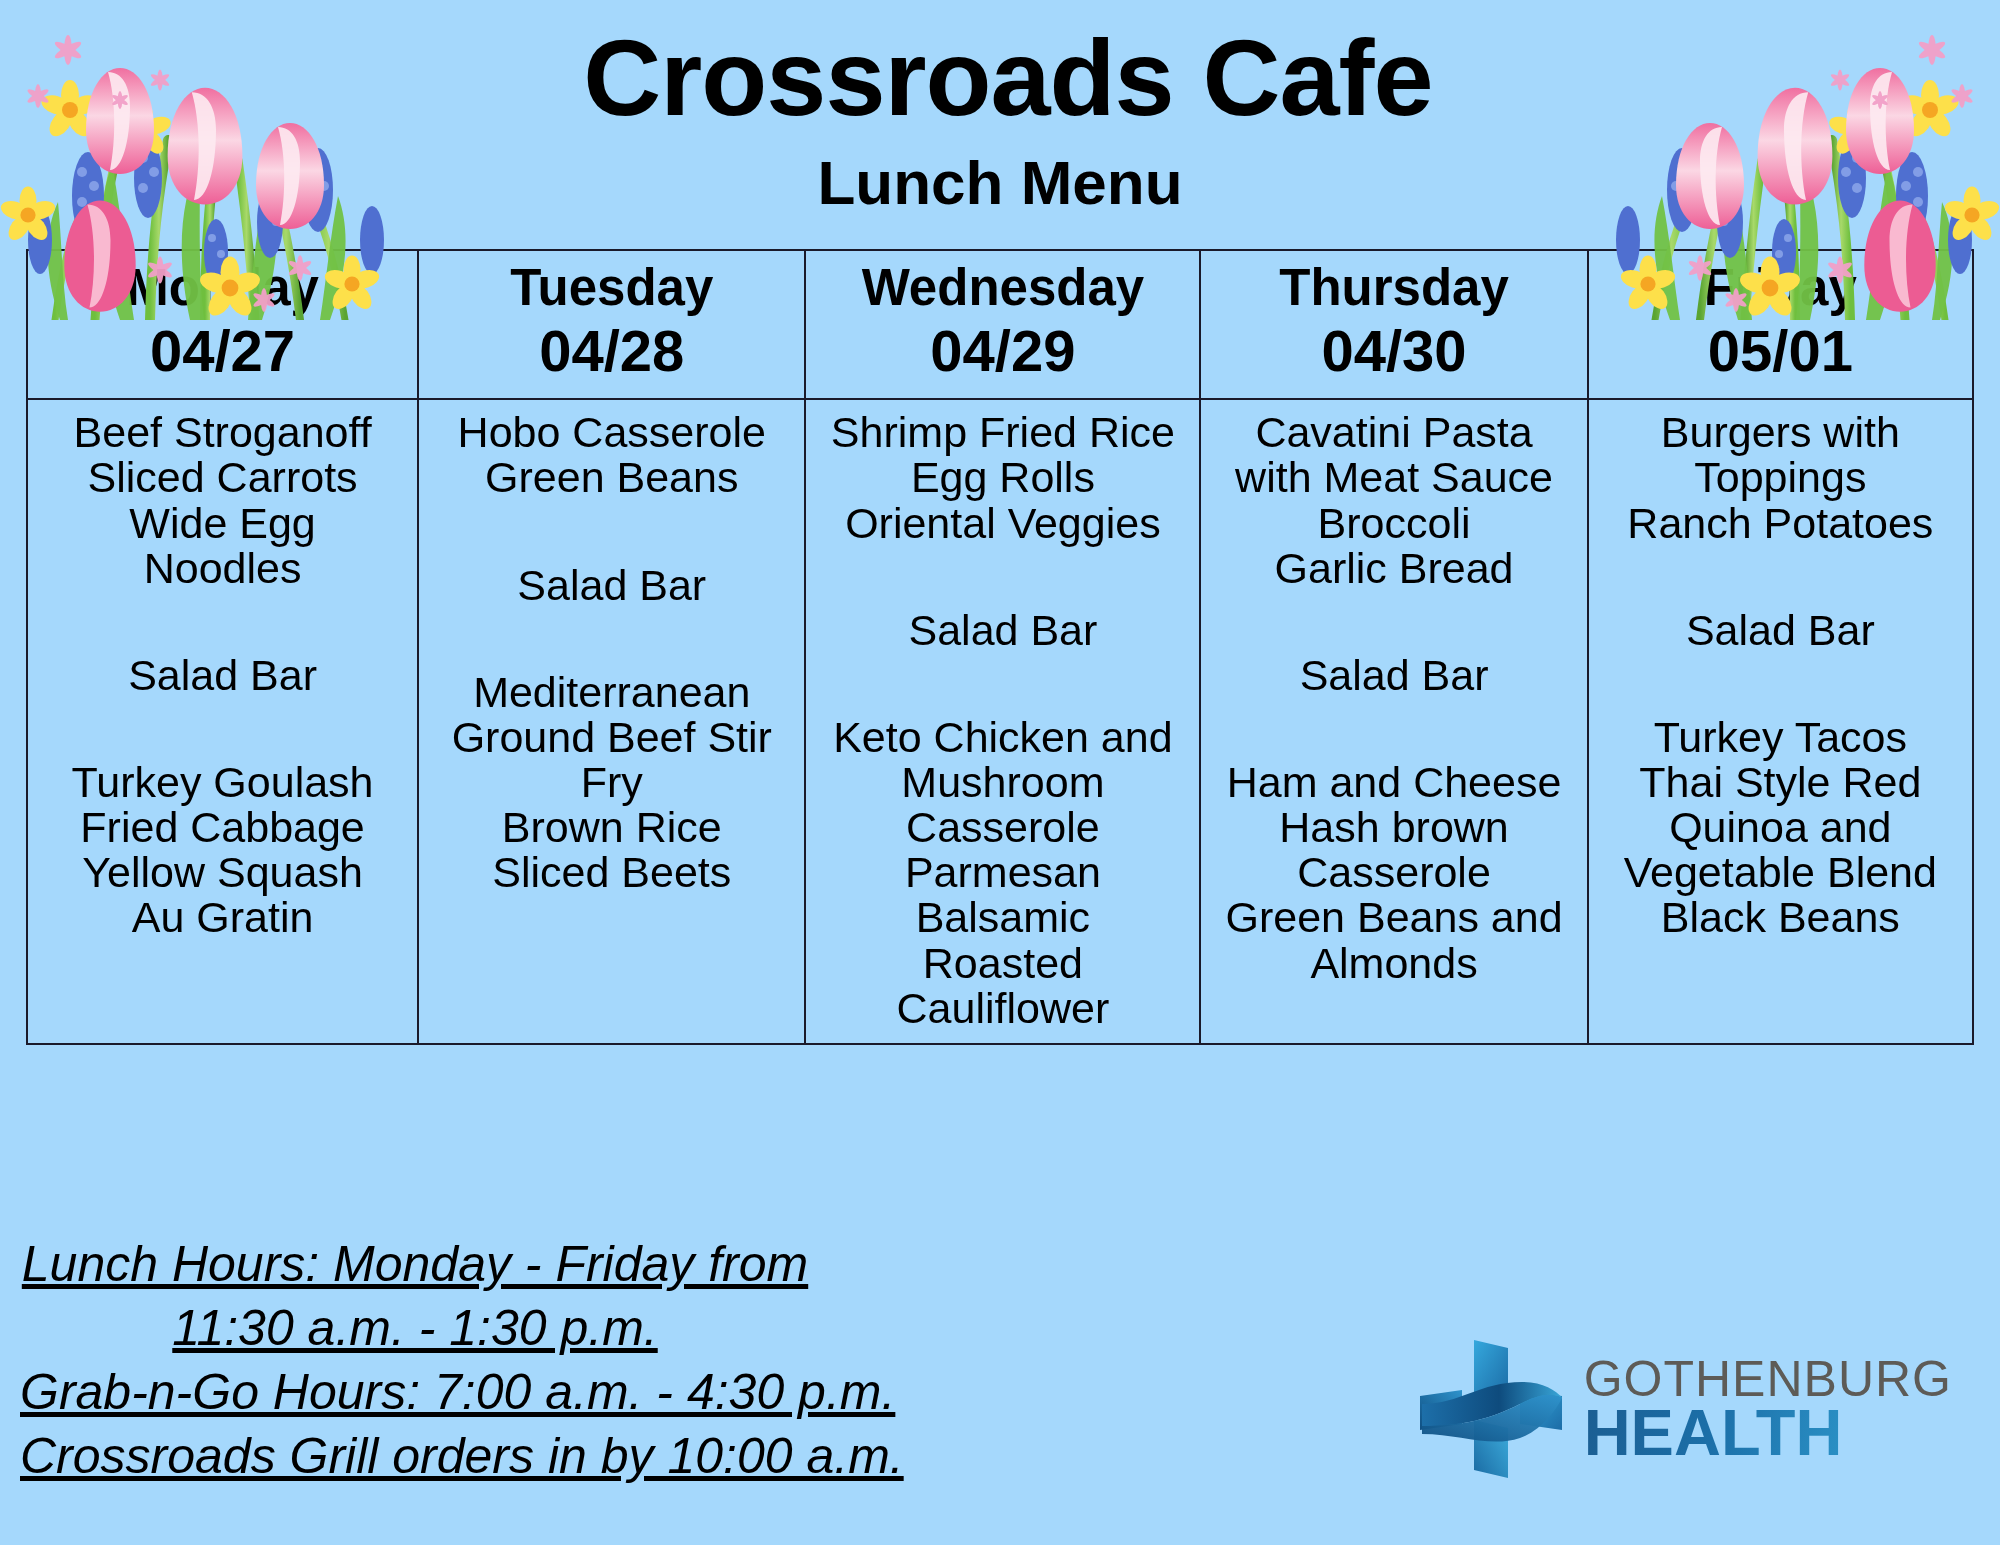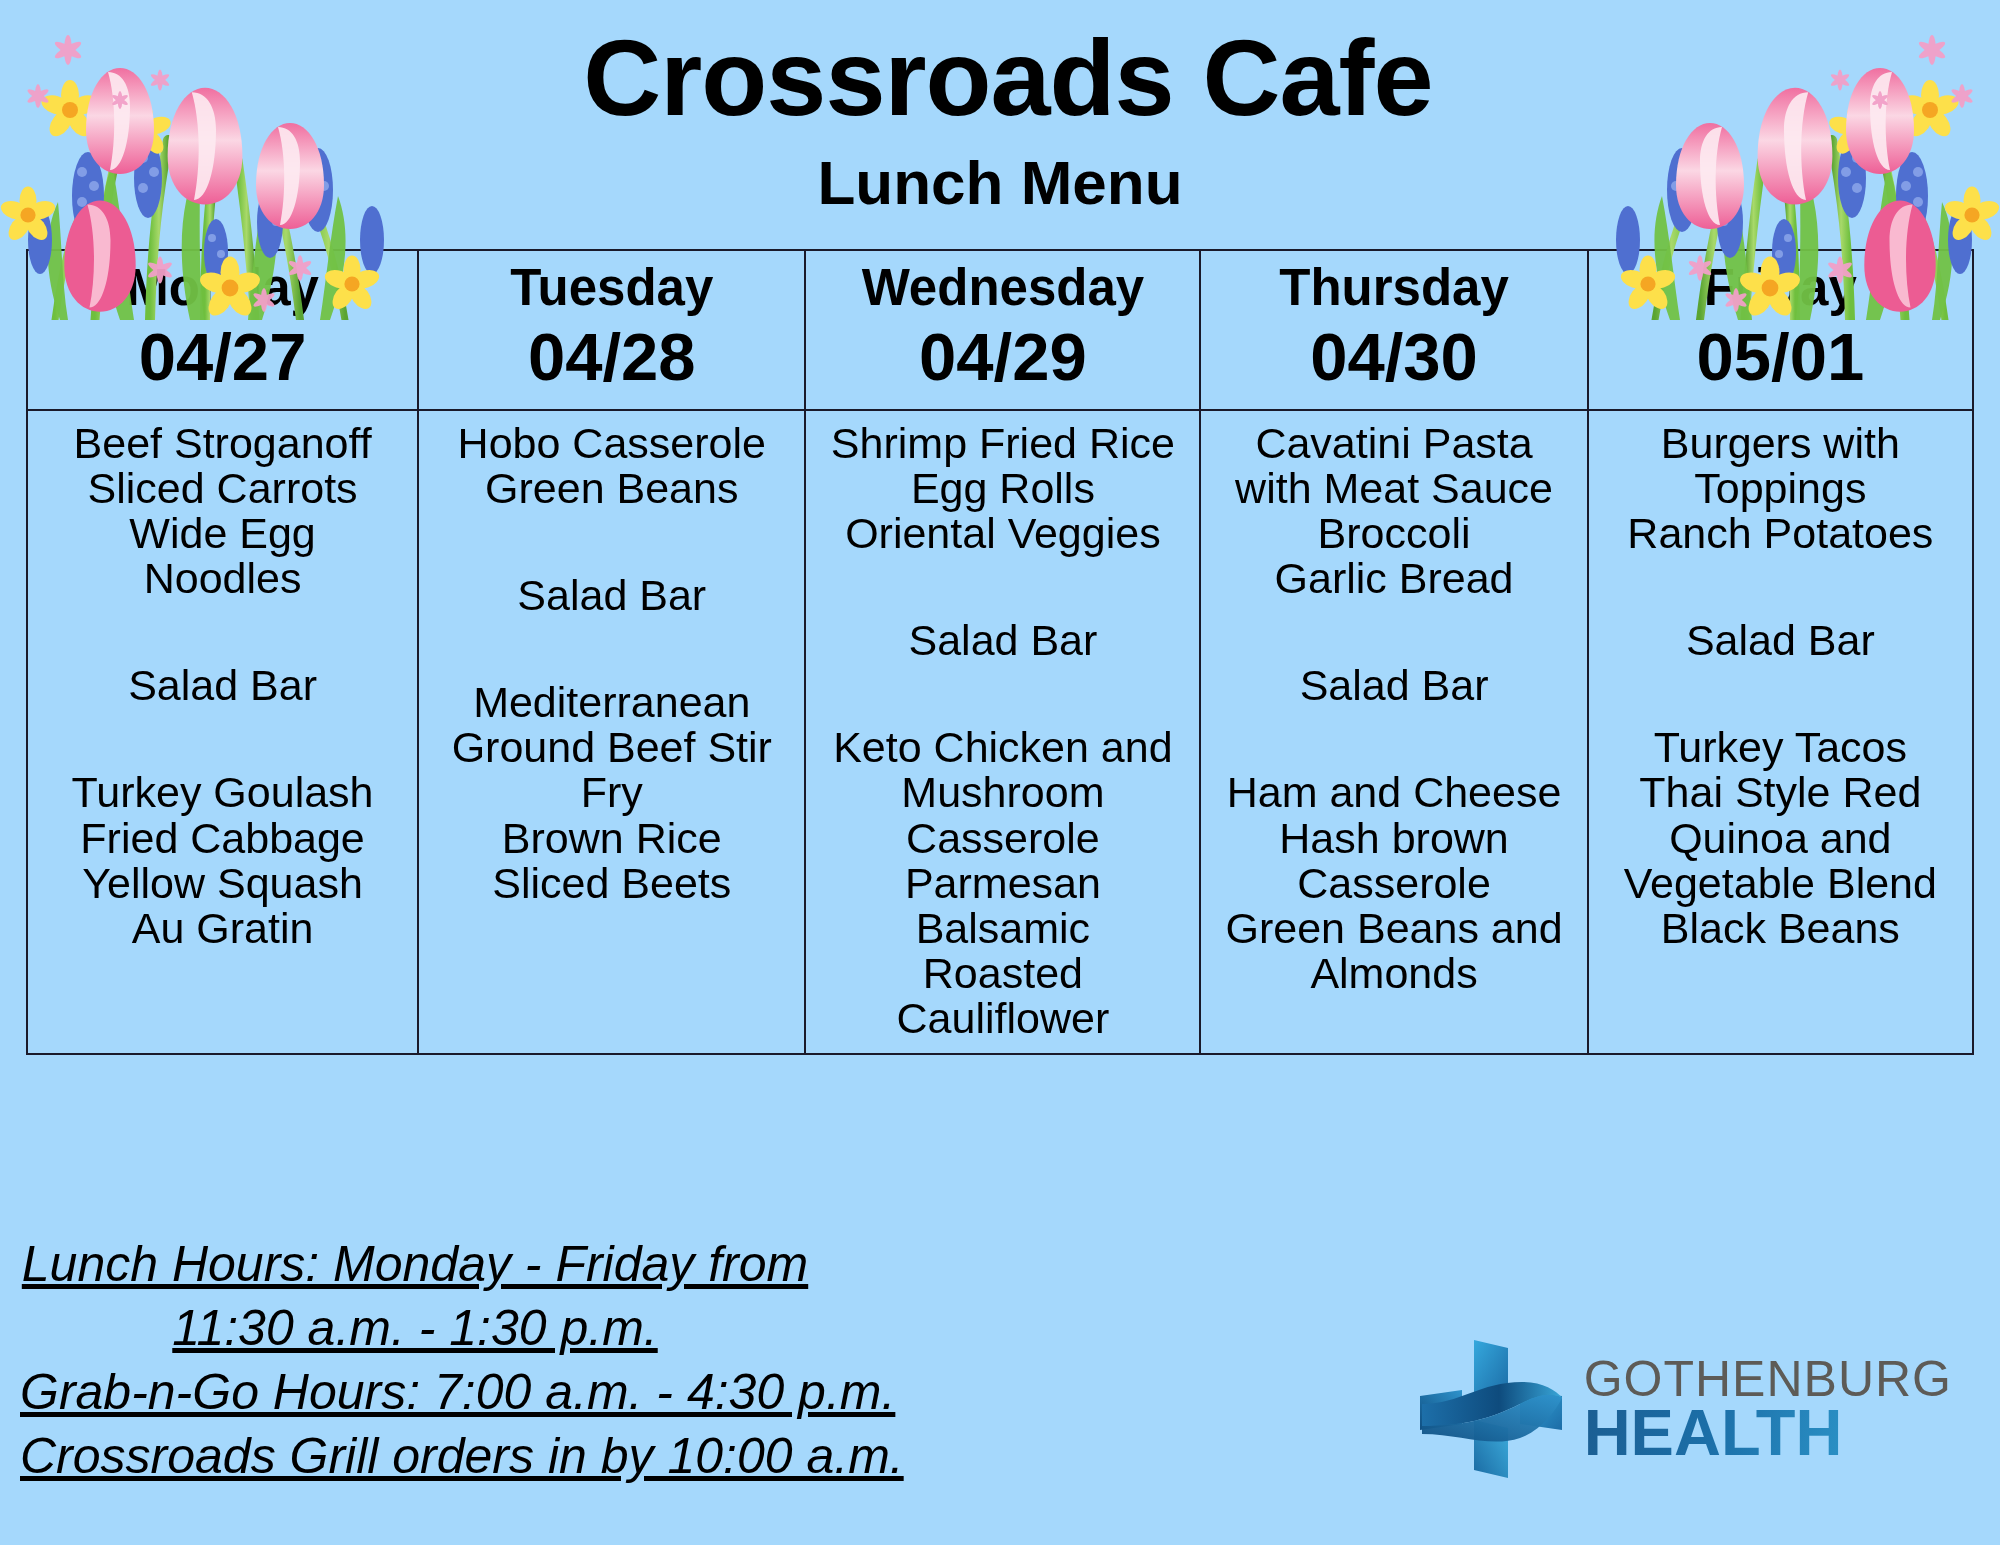--- a/index.html
+++ b/index.html
@@ -76,21 +76,21 @@
     padding: 8px 4px 14px 4px;
   }
   .day-name {
     font-size: 51px;
     font-weight: bold;
     line-height: 1.15;
     color: #000;
     white-space: nowrap;
   }
   .day-date {
-    font-size: 67px;
+    font-size: 58px;
     font-weight: bold;
     line-height: 1.15;
     color: #000;
   }
   table.menu td {
     padding: 10px 6px 12px 6px;
     height: 600px;
   }
   .cell-block {
     font-size: 43px;

